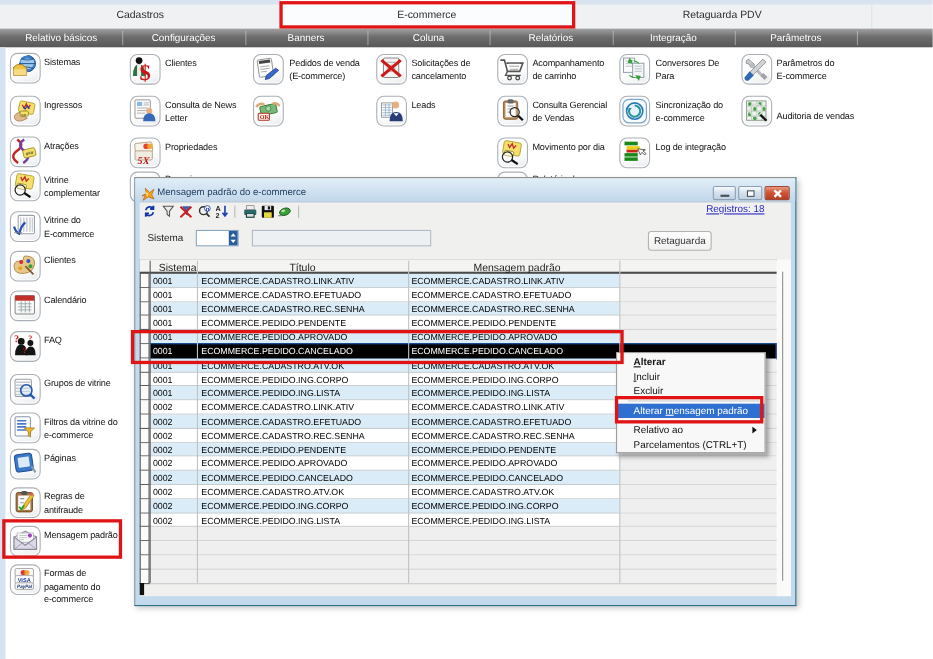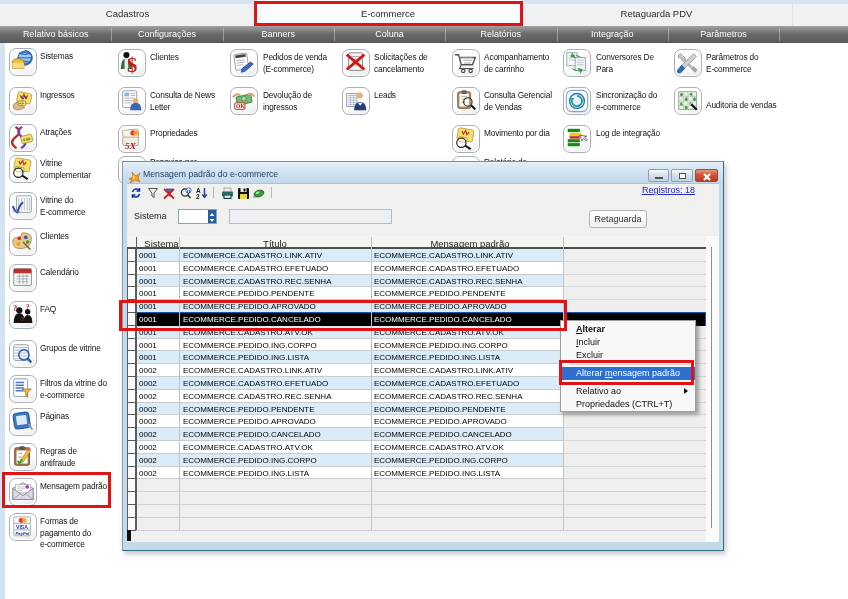--- a/index.html
+++ b/index.html
@@ -276,21 +276,20 @@
 <div class="abs ic" style="left:230px;top:87px">
       <svg width="26" height="26" viewBox="0 0 28 28" style="position:absolute;left:0px;top:0px">
         <rect x="6" y="8" width="16" height="9" rx="1" transform="rotate(-12 14 12)" fill="#78b878" stroke="#3c7c3c" stroke-width="0.9"></rect>
         <circle cx="14" cy="11.5" r="2.6" transform="rotate(-12 14 12)" fill="#a8d8a8" stroke="#3c7c3c" stroke-width="0.7"></circle>
         <path d="M2 10 q4 -5 8 -2" stroke="#d8a878" stroke-width="2.4" fill="none"></path>
         <path d="M25 9 q-3 -4 -7 -2" stroke="#d8a878" stroke-width="2.4" fill="none"></path>
         <rect x="4" y="16" width="11" height="7" rx="1" fill="#f8f4f0" stroke="#b03020" stroke-width="1"></rect>
         <text x="5.5" y="22" font-size="6" font-weight="bold" fill="#c02818" font-family="Liberation Serif">OK</text>
       </svg>
     </div>
-<div class="abs lb" style="left:263px;top:90px;width:92px">Devolução de<br>ingressos</div>
 <div class="abs ic" style="left:342px;top:49px">
       <svg width="26" height="26" viewBox="0 0 28 28" style="position:absolute;left:0px;top:0px">
         <rect x="6" y="3" width="15" height="19" rx="1.5" fill="#f4f4f4" stroke="#888" stroke-width="1"></rect>
         <path d="M9 7 h9 M9 10 h9 M9 13 h9 M9 16 h6" stroke="#aaa" stroke-width="1"></path>
         <path d="M4 5 L23 21 M23 5 L4 21" stroke="#d01818" stroke-width="3"></path>
       </svg>
     </div>
 <div class="abs lb" style="left:374px;top:52px;width:92px">Solicitações de<br>cancelamento</div>
 <div class="abs ic" style="left:342px;top:87px">
       <svg width="26" height="26" viewBox="0 0 28 28" style="position:absolute;left:0px;top:0px">
@@ -595,21 +594,21 @@
 <div class="abs" id="pencil"></div>
 </div>
     <div class="abs" style="left:0;top:0;width:0;height:0;z-index:20">
       <div class="abs" id="menu"></div>
 <div class="abs" id="hl"></div>
 <div class="abs mitem" style="top:323px;color:#111"><b><u>A</u>lterar</b></div>
 <div class="abs mitem" style="top:336px;color:#111"><u>I</u>ncluir</div>
 <div class="abs mitem" style="top:349px;color:#111">Excluir</div>
 <div class="abs mitem" style="top:367px;color:#fff">Alterar <u>m</u>ensagem padrão</div>
 <div class="abs mitem" style="top:385px;color:#111">Relativo ao</div>
-<div class="abs mitem" style="top:398px;color:#111">Propriedades (CTRL+T)</div>
+<div class="abs mitem" style="top:398px;color:#111">Parcelamentos (CTRL+T)</div>
 <div class="abs msepline" style="top:364px"></div>
 <div class="abs msepline" style="top:382px"></div>
 <div class="abs" style="left:684px;top:388px;width:0;height:0;border-left:4px solid #111;border-top:3.5px solid transparent;border-bottom:3.5px solid transparent"></div>
 </div>
     <div class="abs" style="left:0;top:0;width:0;height:0;z-index:30">
       <div class="abs red" style="left:254px;top:1px;width:269px;height:25px"></div>
 <div class="abs red" style="left:2px;top:472px;width:109px;height:36px"></div>
 <div class="abs red" style="left:119px;top:300px;width:448px;height:31px"></div>
 <div class="abs red" style="left:559px;top:360px;width:135px;height:25px"></div>
 </div>

